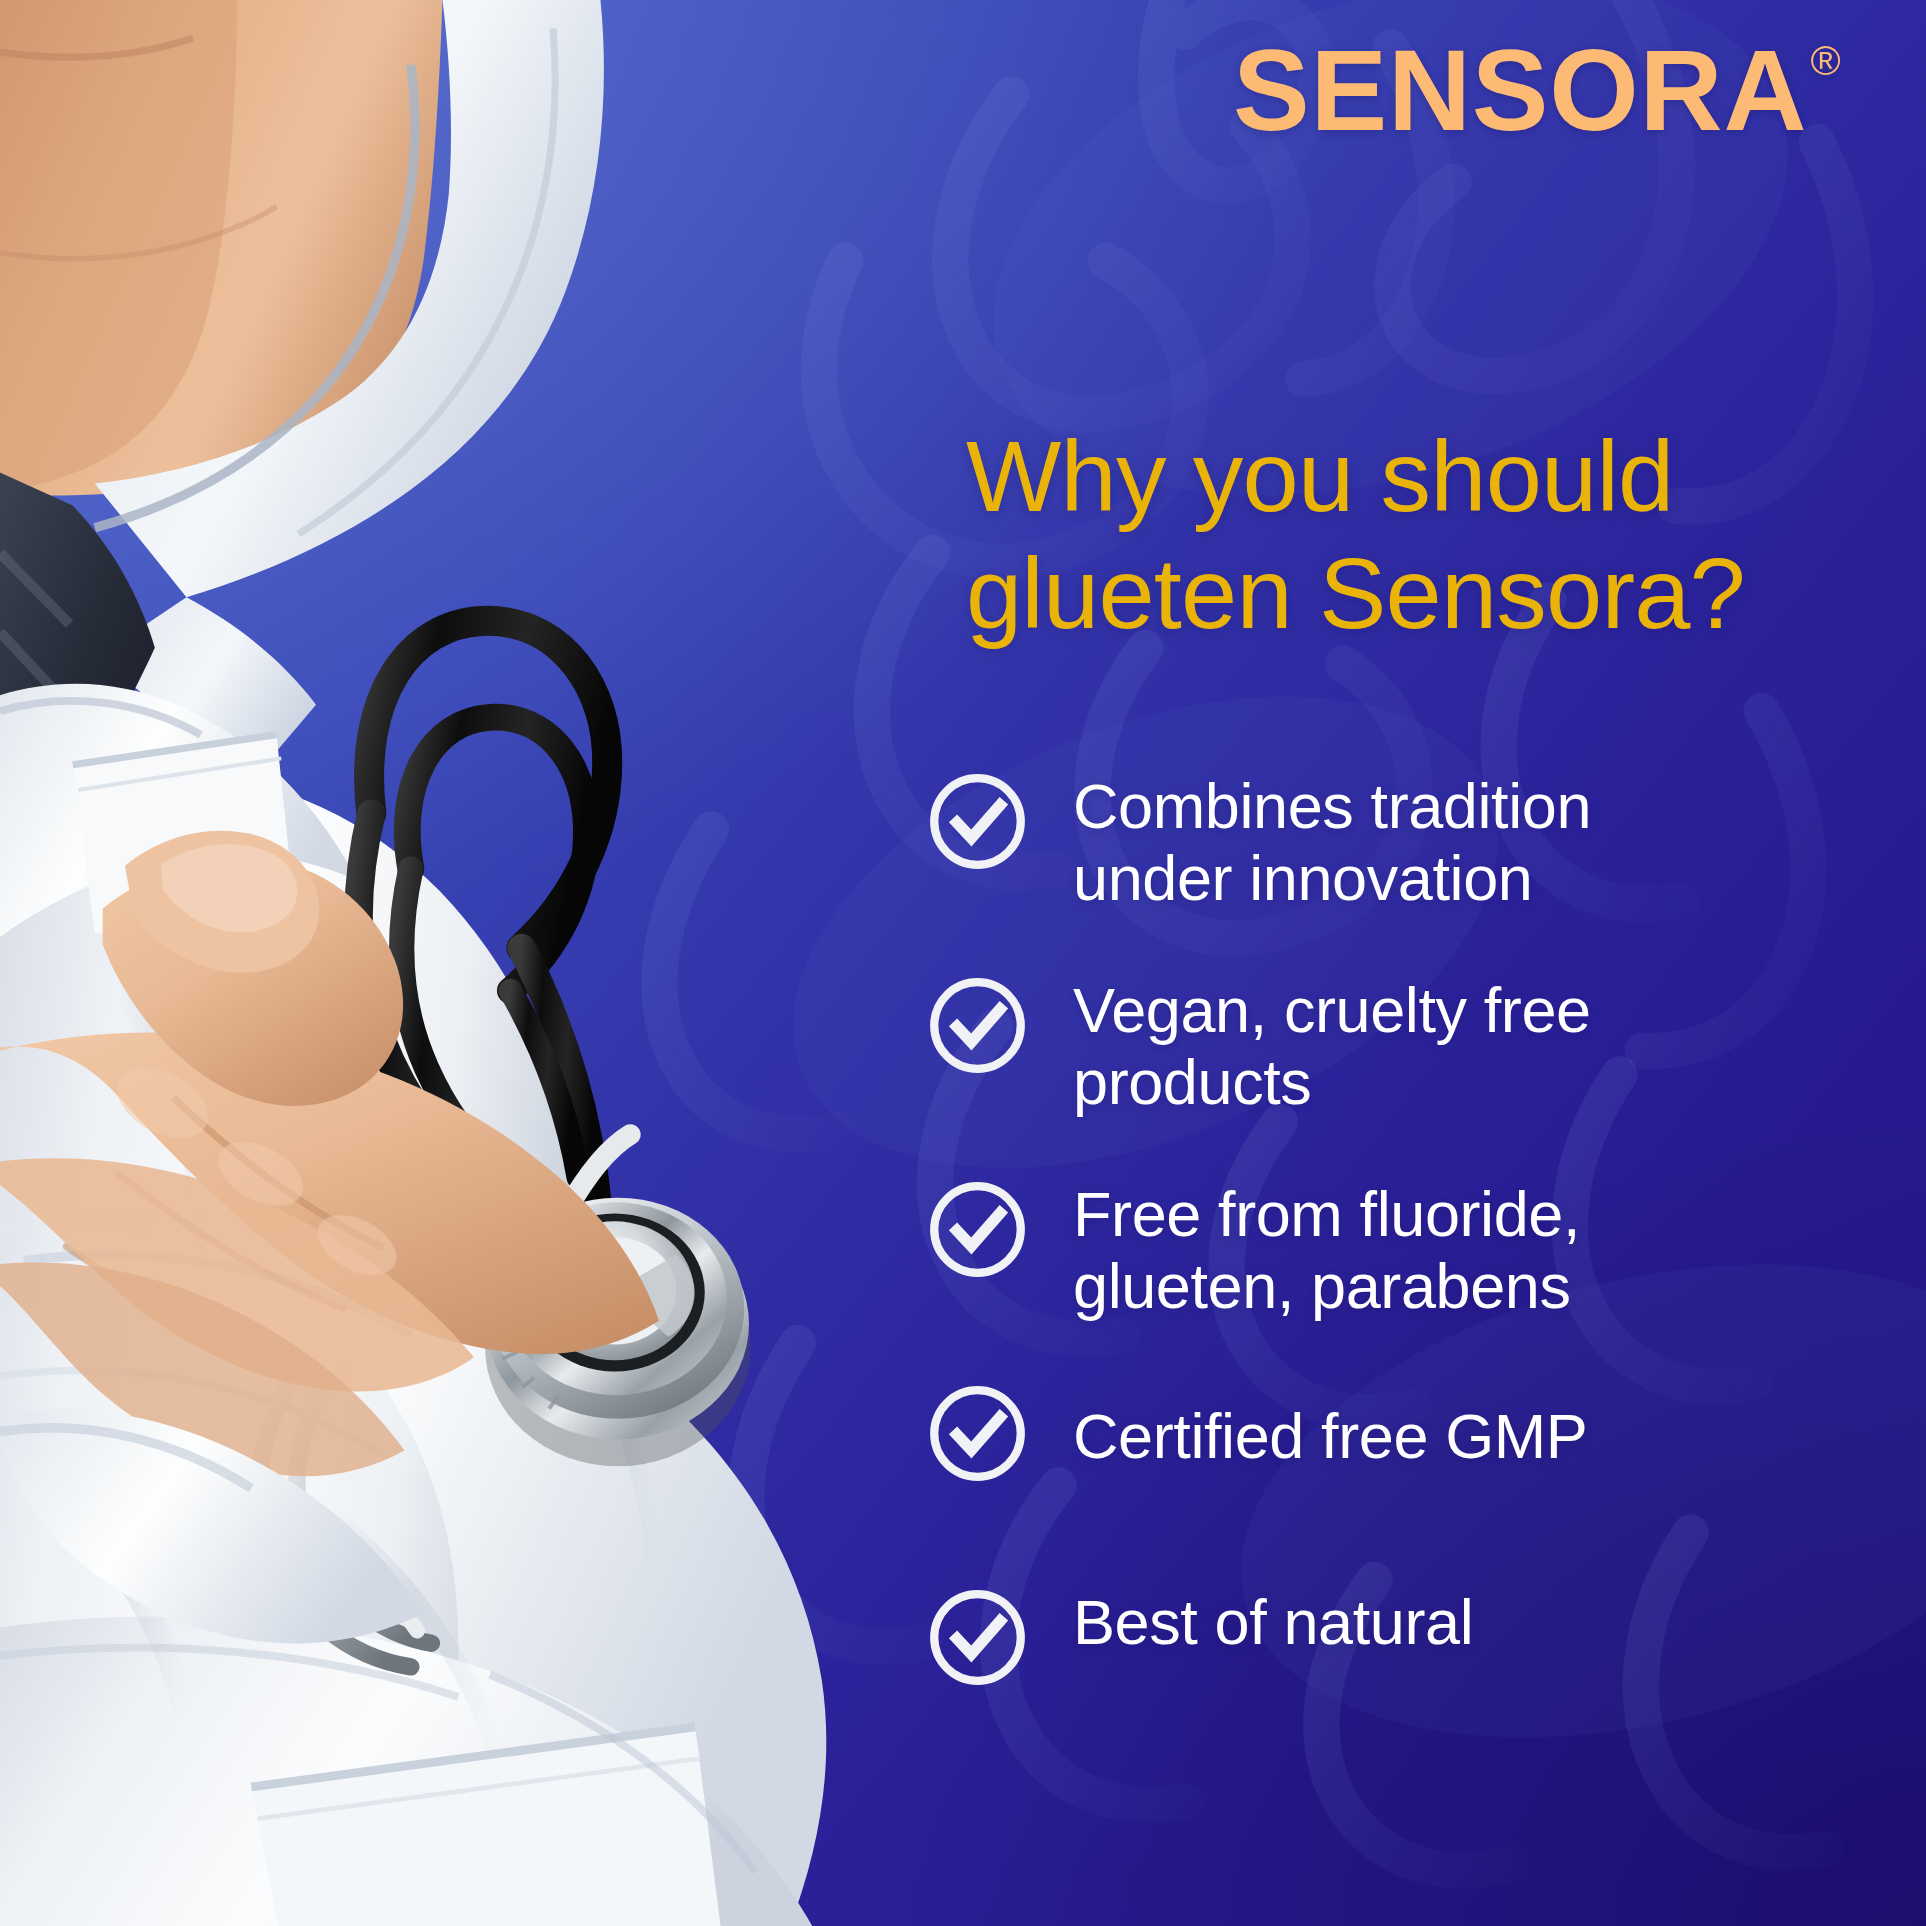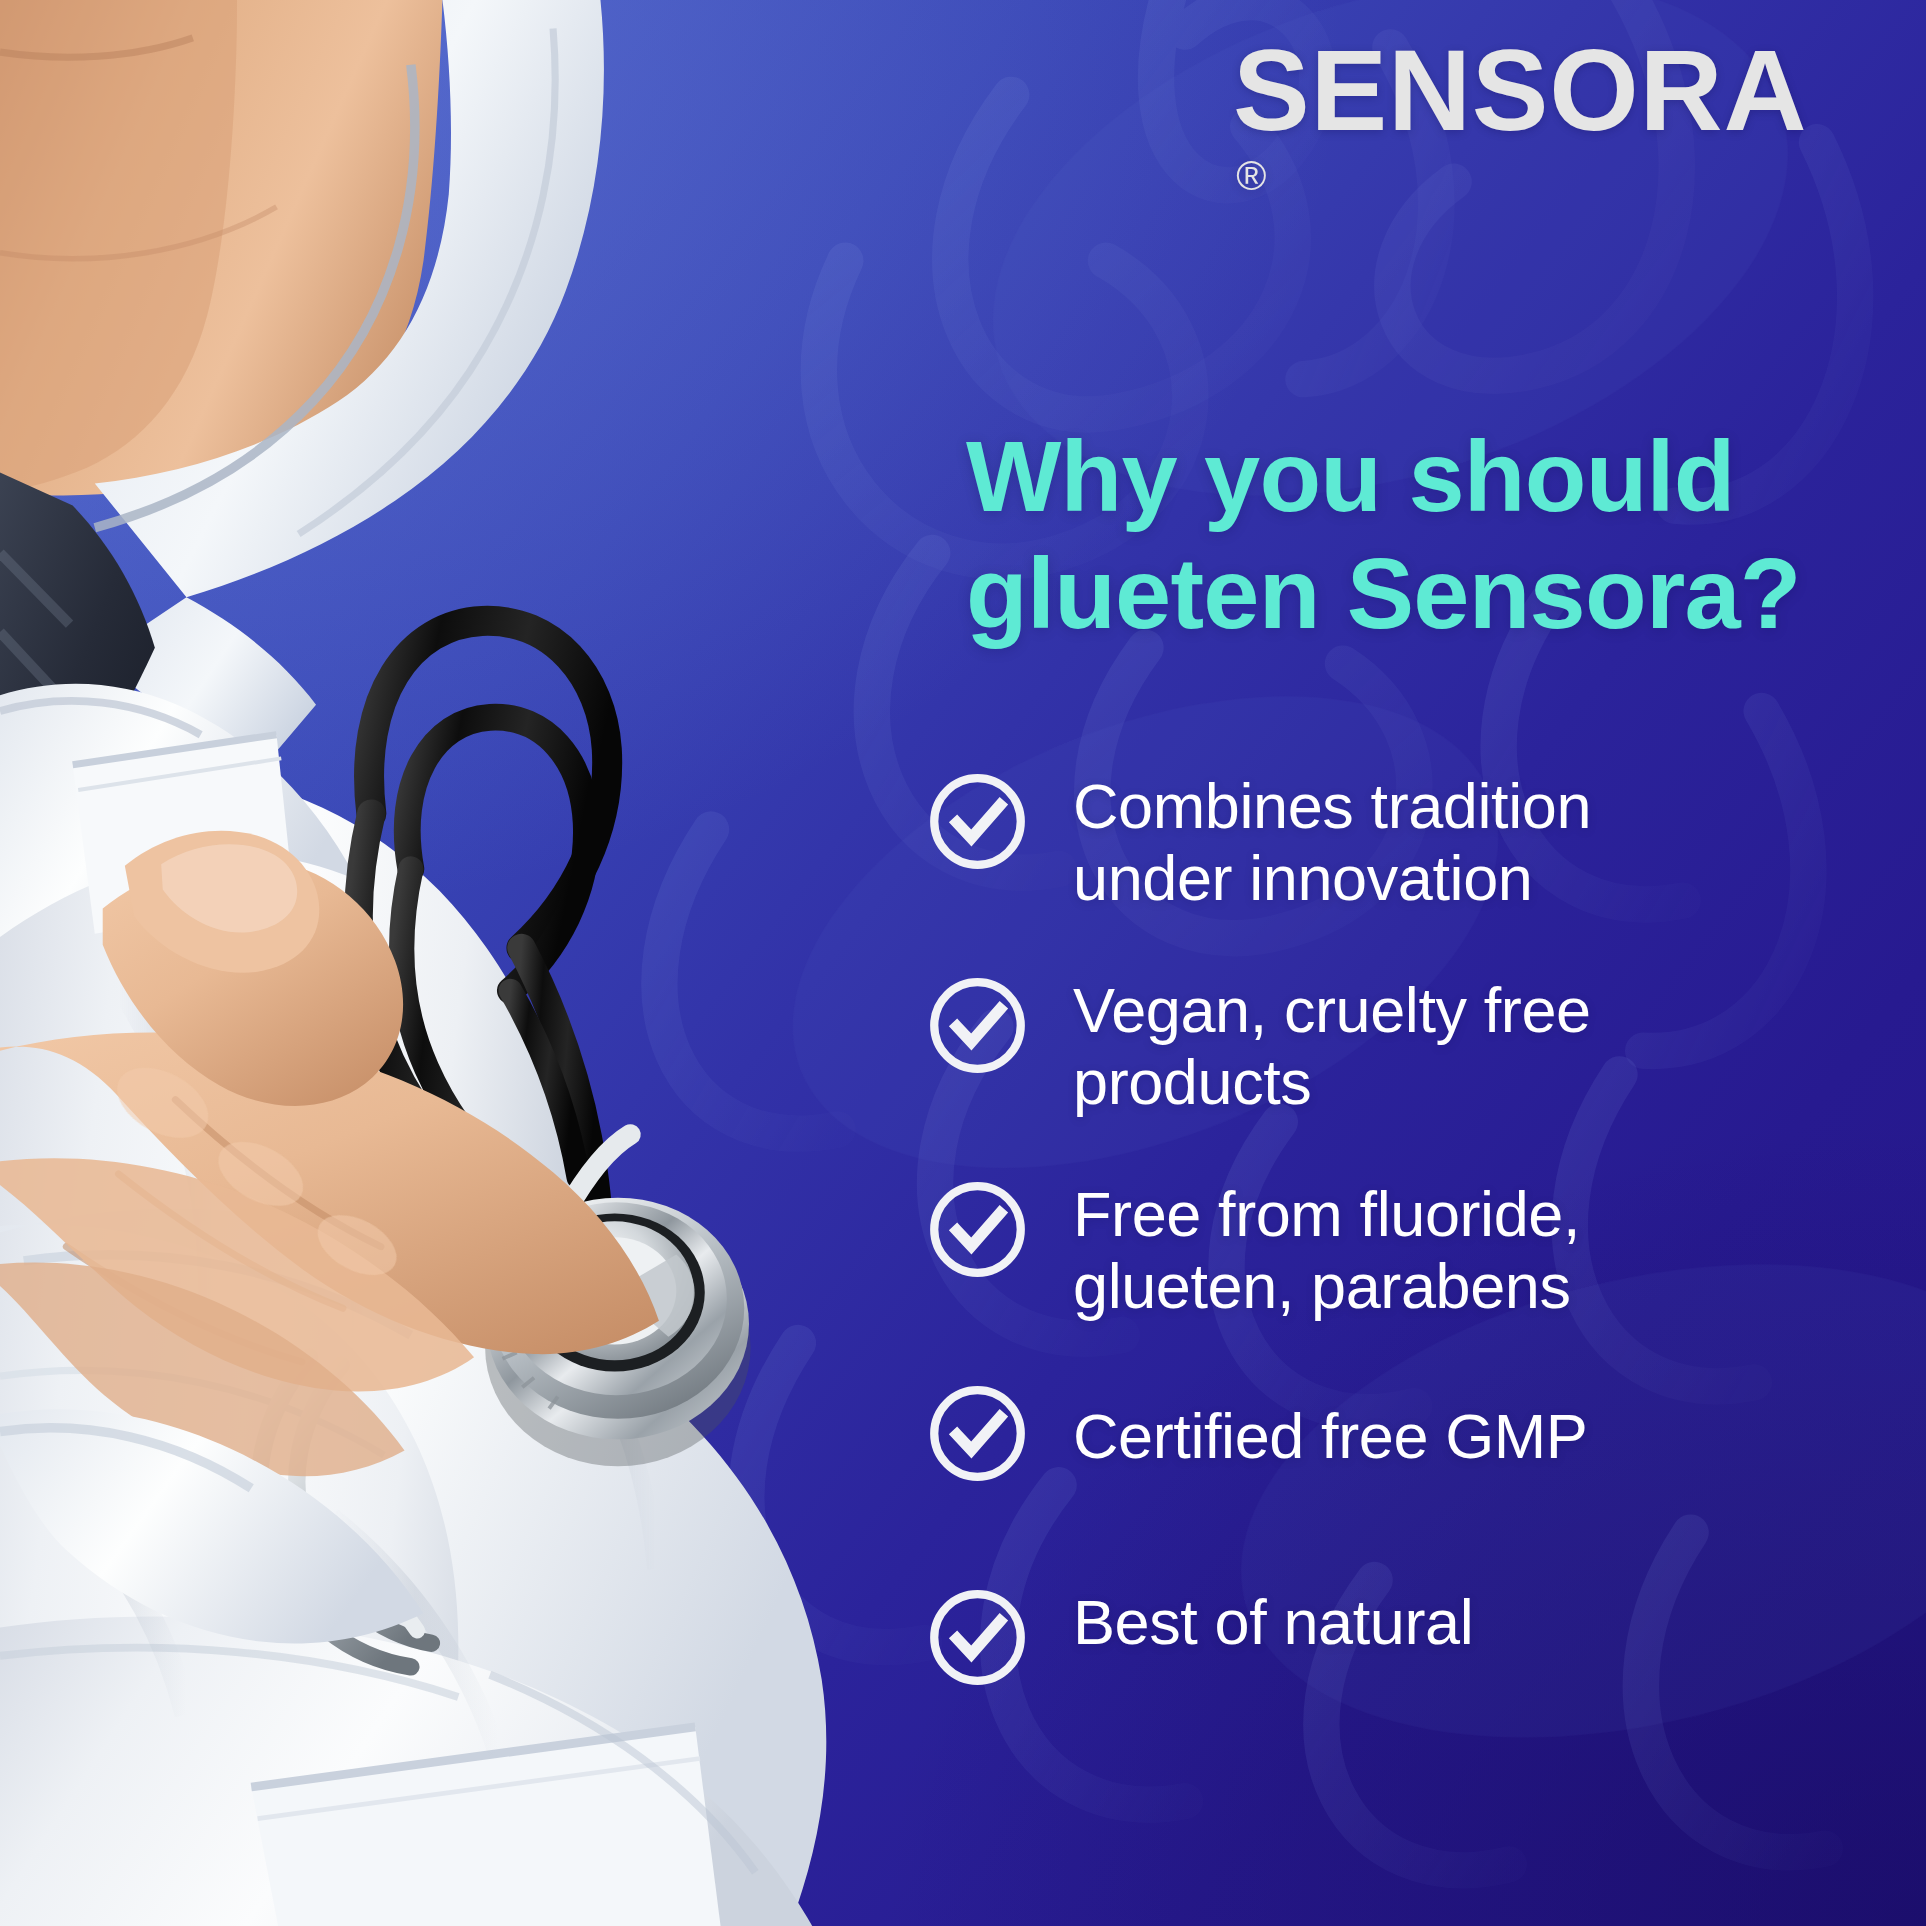--- a/index.html
+++ b/index.html
@@ -46,45 +46,44 @@
     width:956px;height:1926px;
     overflow:hidden;
   }
   .photo svg{position:absolute;left:0;top:0;width:956px;height:1926px;display:block;}
 
   
   .logo{
     position:absolute;
     left:1233px;top:33px;
     display:flex;align-items:flex-start;
-    color:#e5e5e5;
+    color:#fdba74;
     line-height:1;
     text-shadow:0 1.6px 8px rgba(10,5,60,.22);
-    flex-direction:column;
   }
   .logo-word{
     font-size:115px;
     font-weight:700;
     letter-spacing:0.8px;
   }
   .logo-reg{
     font-size:41px;
     font-weight:400;
     margin-top:8px;
     margin-left:3.2px;
   }
 
   
   .headline{
     position:absolute;
     left:966px;top:350px;
     width:932px;
-    color:#5eead4;
+    color:#eab308;
     font-size:101px;
-    font-weight:700;
+    font-weight:400;
     line-height:1.16;
     letter-spacing:-0.8px;
     text-shadow:0 2.4px 12.6px rgba(10,5,60,.20);
   }
   .headline .hl-line{display:block;white-space:nowrap;}
 
   
   .bullets{
     position:absolute;
     left:926px;top:765px;

